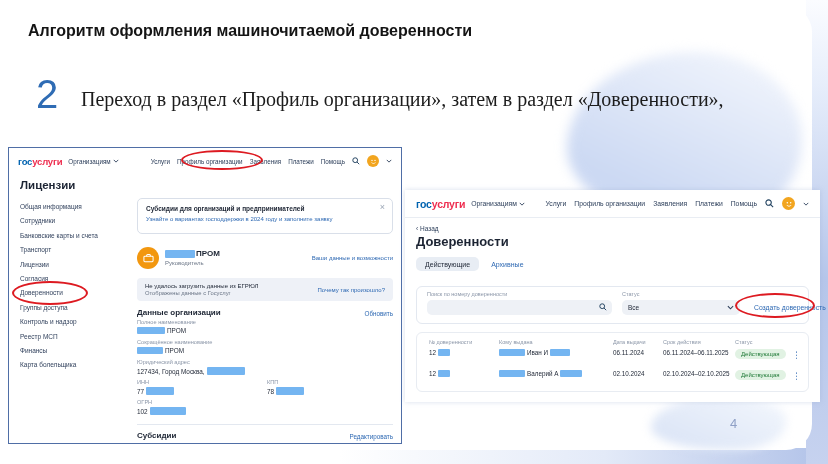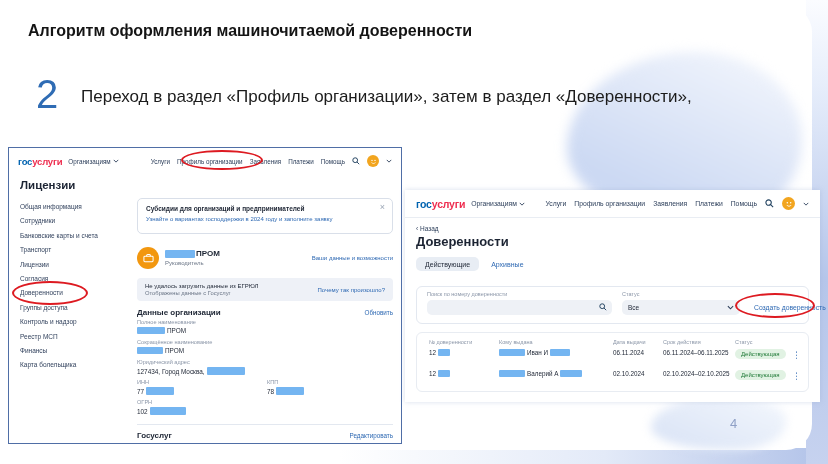--- a/index.html
+++ b/index.html
@@ -17,21 +17,21 @@
   .wave-top { position:absolute; right:26px; top:52px; width:235px; height:175px;
     background:linear-gradient(205deg,#f0f4fc 10%,#ccd9f3 75%);
     border-radius:55% 45% 40% 60% / 55% 50% 50% 45%; filter:blur(6px); z-index:1; }
   .wave-bottom { position:absolute; right:42px; bottom:14px; width:135px; height:52px;
     background:linear-gradient(205deg,#f3f7fd,#d8e2f5); border-radius:50% 50% 40% 60%/60% 40% 55% 45%;
     filter:blur(5px); z-index:1; }
 
   
   .slide-title { position:absolute; left:28px; top:22px; font-size:16px; font-weight:700; color:#141414; z-index:3; }
   .step-num { position:absolute; left:36px; top:74px; font-size:40px; line-height:1; color:#2f6cb4; z-index:3; }
-  .step-text { position:absolute; left:81px; top:84px; font-size:17px; color:#1c1c1c; line-height:1.5; z-index:3; }
+  .step-text { position:absolute; left:81px; top:84px; font-size:20px; color:#1c1c1c; line-height:1.5; z-index:3;font-family:Liberation Serif, serif; }
   .step-text span { display:block; }
   .page-num { position:absolute; left:730px; top:416px; font-size:13px; color:#8fa0c6; z-index:3; }
 
   
   .shot { position:absolute; background:#fff; z-index:4; }
   .gs-header { position:absolute; left:0; top:0; right:0; display:flex; align-items:center; }
   .gs-logo { font-weight:700; letter-spacing:-.2px; white-space:nowrap; cursor:pointer; }
   .lg-b { color:#0063b0; } .lg-r { color:#ee2d4f; }
   .gs-aud { display:flex; align-items:center; gap:2px; color:#2c3e5a; cursor:pointer; }
   .gs-nav { margin-left:auto; display:flex; align-items:center; color:#2c3e5a; white-space:nowrap; }
@@ -64,21 +64,21 @@
   .org-icon { width:22px; height:22px; border-radius:50%; background:#f2970f; display:flex; align-items:center; justify-content:center; flex:none; }
   .org-name { font-size:8px; font-weight:700; color:#1c2433; display:flex; align-items:center; gap:1px; }
   .org-name .blur { height:8px; }
   .org-role { font-size:6px; color:#6b7687; margin-top:2px; }
   .org-link { margin-left:auto; font-size:6px; color:#2e69b3; }
   .lp-notice { position:absolute; left:128px; top:130px; width:256px; height:23px; background:#eef1f7;
     border-radius:4px; padding:3.5px 8px; display:flex; justify-content:space-between; align-items:center; }
   .n1 { font-size:6px; color:#1c2433; }
   .n2 { font-size:5.8px; color:#6b7687; margin-top:1.5px; }
   .n-link { font-size:6px; color:#2e69b3; }
-  .lp-datahead, .lp-contacts { position:absolute; left:128px; width:256px; display:flex; justify-content:space-between; align-items:center; }
+  .lp-datahead, .lp-contacts { position:absolute; left:128px; width:256px; display:flex; justify-content:space-between; align-items:flex-end; }
   .lp-datahead { top:160px; } .lp-contacts { top:283px; }
   .dh { font-size:8px; font-weight:700; color:#1c2433; }
   .upd { font-size:6.3px; color:#2e69b3; }
   .field { position:absolute; left:128px; }
   .f-lab { font-size:5.6px; color:#8b96a8; }
   .f-val { margin-top:2px; font-size:6.4px; color:#1c2433; display:flex; align-items:center; gap:2px; }
   .fld1 { top:171px; } .fld2 { top:191px; } .fld3 { top:211px; }
   .fld4a { top:231px; } .fld4b { top:231px; left:258px; } .fld5 { top:251px; }
   .lp-divider { position:absolute; left:128px; top:276px; width:256px; height:1px; background:#e3e8f0; }
 
@@ -260,21 +260,21 @@
     <div class="field fld5">
       <div class="f-lab">ОГРН</div>
       <div class="f-val">
           <span>102</span>
           <span class="blur" style="width:36px;height:8px"></span>
         </div>
     </div>
 
     <div class="lp-divider"></div>
     <div class="lp-contacts">
-      <span class="dh">Госуслуг</span>
+      <span class="dh">Субсидии</span>
       <a class="upd">Редактировать</a>
     </div>
   </div>
 
   <div class="shot shot-right">
     <div class="gs-header">
       <span class="gs-logo"><span class="lg-b">гос</span><span class="lg-r">услуги</span></span>
       <span class="gs-aud">
         <span>Организациям</span>
         <svg class="chev" width="6" height="4" viewBox="0 0 8 5">

